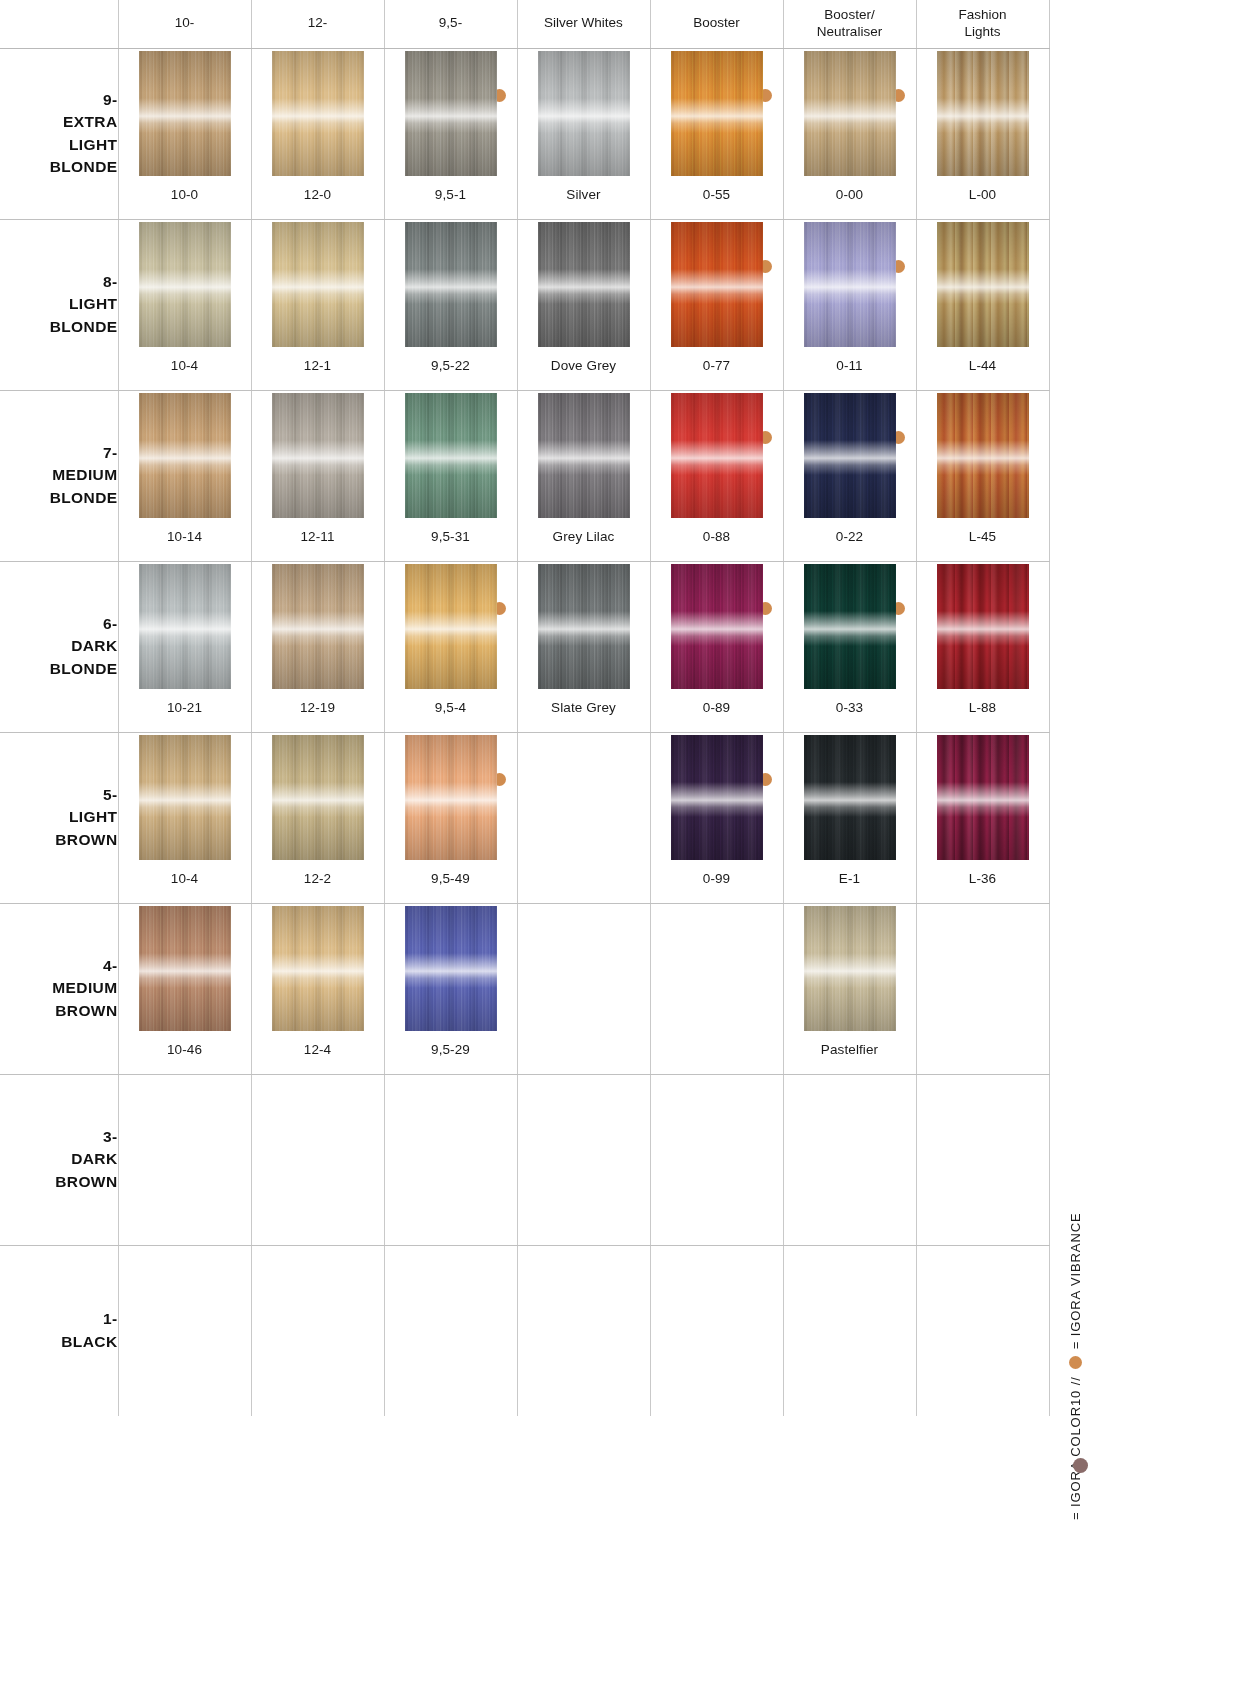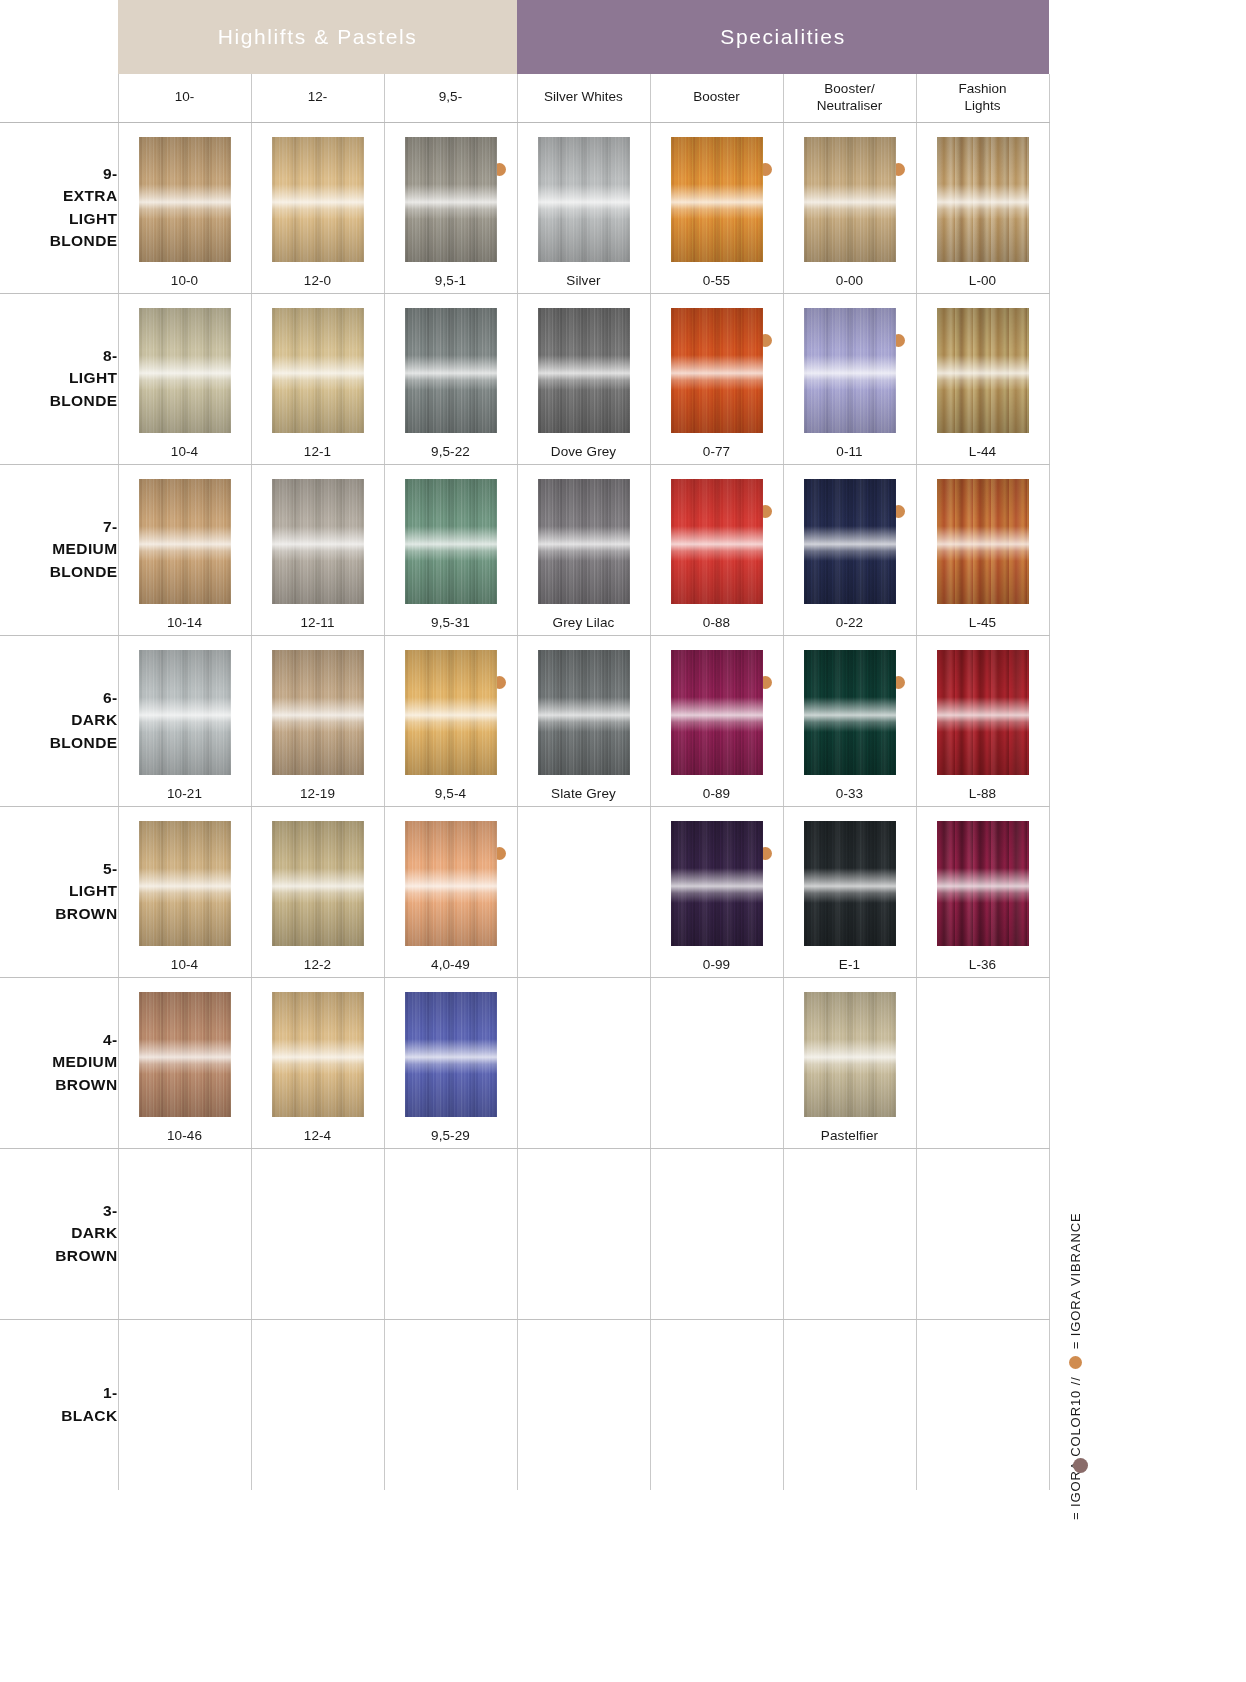--- a/index.html
+++ b/index.html
@@ -89,21 +89,21 @@
   tr.r-last .cell { border-bottom: none; }
 
   .cellinner {
     position: relative;
     width: 100%;
     height: 100%;
     display: flex;
     flex-direction: column;
     align-items: center;
     justify-content: flex-start;
-    padding-top: 14px;
+    padding-top: 2px;
   }
 
   .swatch {
     position: relative;
     width: 92px;
     height: 125px;
     overflow: hidden;
     flex: none;
   }
   .swatch .base { position: absolute; inset: 0; }
@@ -238,25 +238,20 @@
       <col class="c-sw">
         <col class="c-sw">
         <col class="c-sw">
       <col class="c-sw">
         <col class="c-sw">
         <col class="c-sw">
         <col class="c-sw">
     </colgroup>
     <thead>
       <tr>
-        <th class="grp blank"></th>
-        <th class="grp hp" colspan="3">Highlifts &amp; Pastels</th>
-        <th class="grp sp" colspan="4">Specialities</th>
-      </tr>
-      <tr>
         <th class="sub empty"></th>
         <th class="sub first"><span>10-</span></th>
         <th class="sub"><span>12-</span></th>
         <th class="sub"><span>9,5-</span></th>
         <th class="sub"><span>Silver Whites</span></th>
         <th class="sub"><span>Booster</span></th>
         <th class="sub"><span class="ml">Booster/<br>Neutraliser</span></th>
         <th class="sub"><span class="ml">Fashion<br>Lights</span></th>
       </tr>
     </thead>
@@ -679,21 +674,21 @@
             <div class="dot-mark"></div>
             <div class="cellinner">
               <div class="swatch">
                 <div class="base" style="background: rgb(234, 171, 126);"></div>
                 <div class="strands2"></div>
                 <div class="strands"></div>
                 <div class="shadeTop"></div>
                 <div class="shadeBot"></div>
                 <div class="sheen"></div>
               </div>
-              <div class="swlabel">4,0-49</div>
+              <div class="swlabel">9,5-49</div>
             </div>
           </td>
           <td class="cell">
             <div class="cellinner"></div>
           </td>
           <td class="cell">
             <div class="dot-mark"></div>
             <div class="cellinner">
               <div class="swatch">
                 <div class="base" style="background: rgb(52, 33, 68);"></div>

